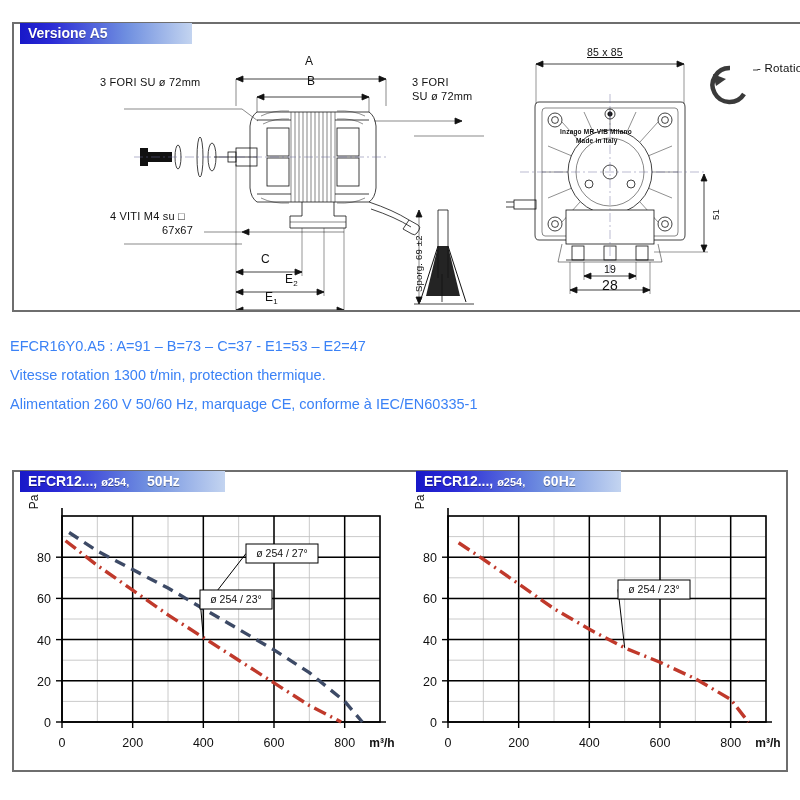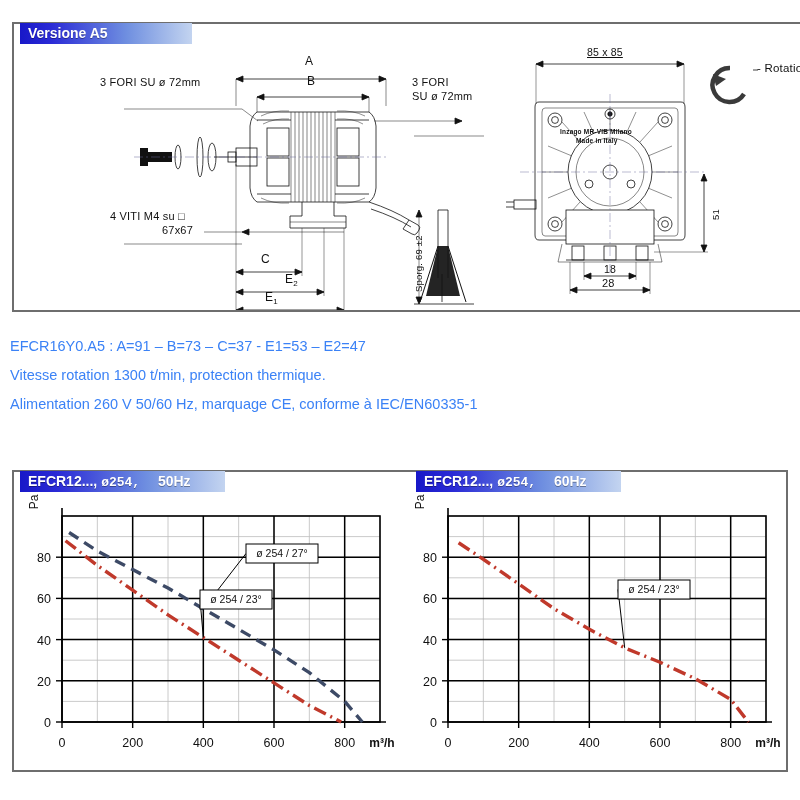--- a/index.html
+++ b/index.html
@@ -14,21 +14,21 @@
 
   
   .captiontab{
     position:absolute;height:21px;line-height:21px;
     background:linear-gradient(to right,#1818c8 0%,#2a2ad6 18%,#6f8fe0 62%,#c3d4f0 100%);
     color:#ffffff;font-weight:bold;font-size:14px;
     padding:0 9px 0 8px;white-space:nowrap;
     text-shadow:0 1px 0 rgba(0,0,0,.35);
     box-sizing:border-box;
   }
-  .captiontab .sm{font-size:13px;font-family:Liberation Mono, monospace;}
+  .captiontab .sm{font-size:11px;}
   .captiontab .gap{display:inline-block;width:10px;}
 
   
   #drawing-panel{left:12px;top:22px;width:796px;height:290px;}
   .dwg-label{
     position:absolute;font-family:"Liberation Sans",sans-serif;
     font-size:11px;color:#111;white-space:nowrap;letter-spacing:.2px;
   }
   .dwg-label.small{font-size:9.5px;}
   .dwg-label.rot{transform-origin:0 0;}
@@ -272,22 +272,22 @@
     <div class="dwg-label" style="left:291px;top:30px;font-size:12px;">A</div>
     <div class="dwg-label" style="left:293px;top:50px;font-size:12px;">B</div>
     <div class="dwg-label" style="left:247px;top:228px;font-size:12px;">C</div>
     <div class="dwg-label" style="left:251px;top:248px;font-size:12px;margin-left:20px;"><span>E</span><sub style="font-size:8px;">2</sub></div>
     <div class="dwg-label" style="left:251px;top:266px;font-size:12px;"><span>E</span><sub style="font-size:8px;">1</sub></div>
 
     <div class="dwg-label small rot" style="left:399px;top:268px;transform:rotate(-90deg);">Sporg. 69 ±2</div>
 
     <div class="dwg-label" style="left:573px;top:22px;font-size:10.5px;text-decoration:underline;">85 x 85</div>
     <div class="dwg-label small rot" style="left:696px;top:196px;transform:rotate(-90deg);">51</div>
-    <div class="dwg-label" style="left:590px;top:239px;font-size:10.5px;">18</div>
-    <div class="dwg-label" style="left:588px;top:253px;font-size:11px;">28</div>
+    <div class="dwg-label" style="left:590px;top:239px;font-size:10.5px;">19</div>
+    <div class="dwg-label" style="left:588px;top:253px;font-size:14px;">28</div>
 
     <div class="dwg-label" style="left:743px;top:38px;font-size:11.5px;">- Rotation</div>
 
     <div class="dwg-label" style="left:546px;top:104px;font-size:6.5px;font-weight:bold;">Inzago MR-VIB Milano</div>
     <div class="dwg-label" style="left:562px;top:113px;font-size:6.5px;font-weight:bold;">Made in Italy</div>
 
   </div>
 </div>
 
 <div id="spec-text">

